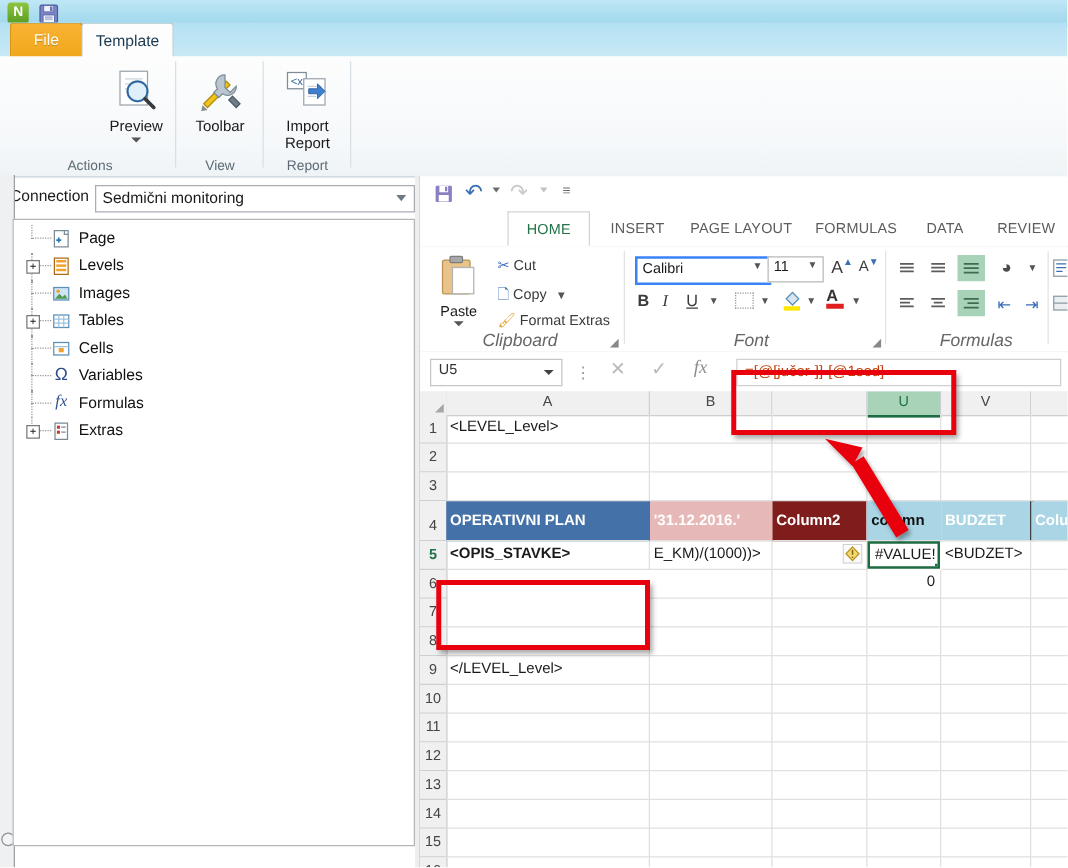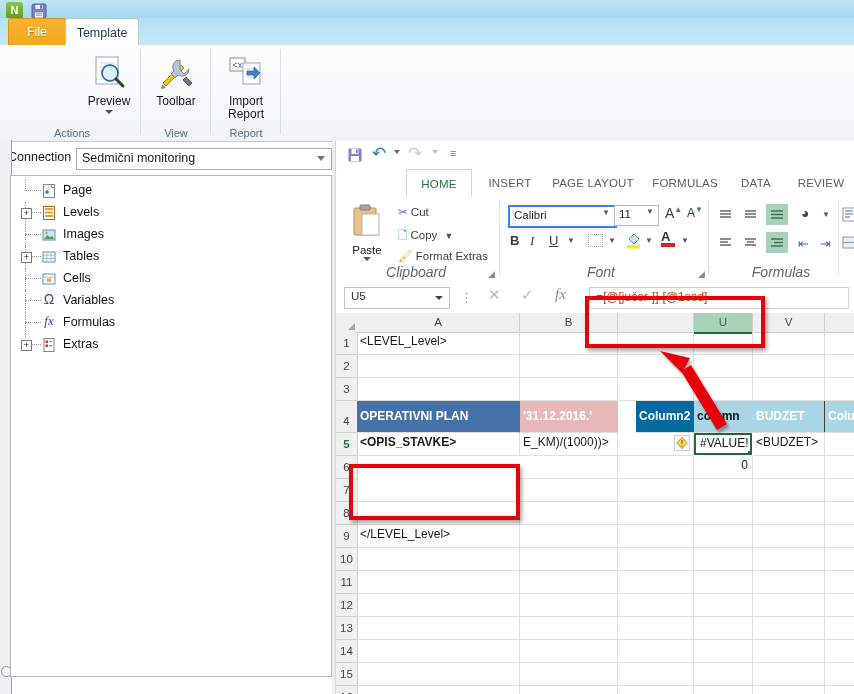--- a/index.html
+++ b/index.html
@@ -563,21 +563,21 @@
       <div class="cell" style="left:358px;top:65px;width:58px;height:22px;"></div>
       <div class="cell" style="left:417px;top:65px;width:71px;height:22px;"></div>
       <div class="cell" style="left:489px;top:65px;width:30px;height:22px;"></div>
 
       <div class="cell" style="left:21px;top:88px;width:162px;height:31px;background:#4472a8;border-right:1px solid #4472a8;">
         <span class="ct" style="top:8px;color:#fff;font-weight:bold;font-size:12px;">OPERATIVNI PLAN</span>
       </div>
       <div class="cell" style="left:184px;top:88px;width:97px;height:31px;background:#e6b9b8;border-right:1px solid #e6b9b8;">
         <span class="ct" style="top:8px;color:#fff;font-weight:bold;font-size:12px;">'31.12.2016.'</span>
       </div>
-      <div class="cell" style="left:300px;top:88px;width:75px;height:31px;background:#0369a1;border-right:1px solid #e4e0ee;">
+      <div class="cell" style="left:282px;top:88px;width:75px;height:31px;background:#7f1d1d;border-right:1px solid #e4e0ee;">
         <span class="ct" style="top:8px;color:#fff;font-weight:bold;font-size:12px;">Column2</span>
       </div>
       <div class="cell" style="left:358px;top:88px;width:58px;height:31px;background:#a9d5e5;border-right:1px solid #a9d5e5;">
         <span class="ct" style="top:8px;color:#111;font-weight:bold;font-size:12px;">column</span>
       </div>
       <div class="cell" style="left:417px;top:88px;width:71px;height:31px;background:#a9d5e5;border-right:3px solid #404040;">
         <span class="ct" style="top:8px;color:#fff;font-weight:bold;font-size:12px;">BUDZET</span>
       </div>
       <div class="cell" style="left:489px;top:88px;width:30px;height:31px;background:#a9d5e5;border-right:none;">
         <span class="ct" style="top:8px;color:#fff;font-weight:bold;font-size:12px;">Colu</span>

